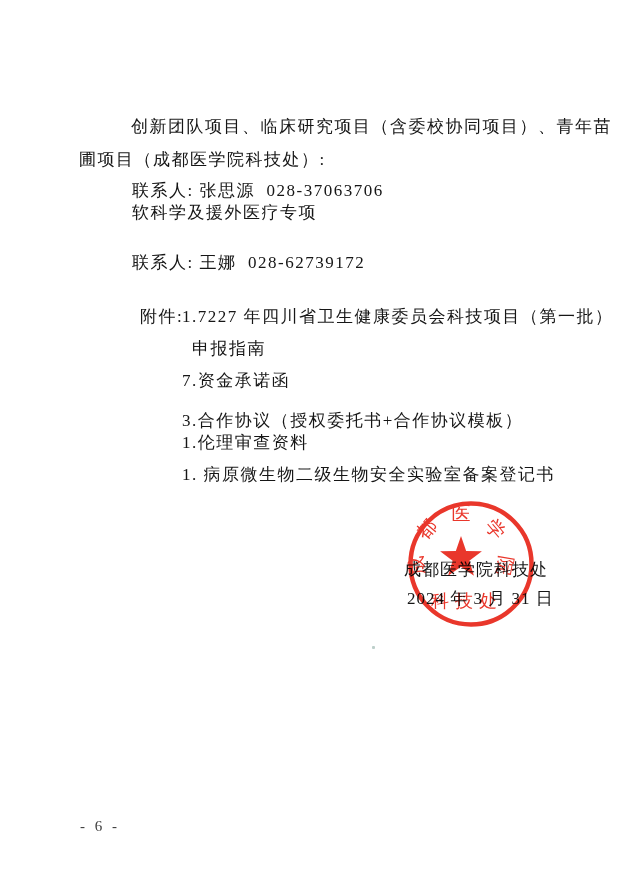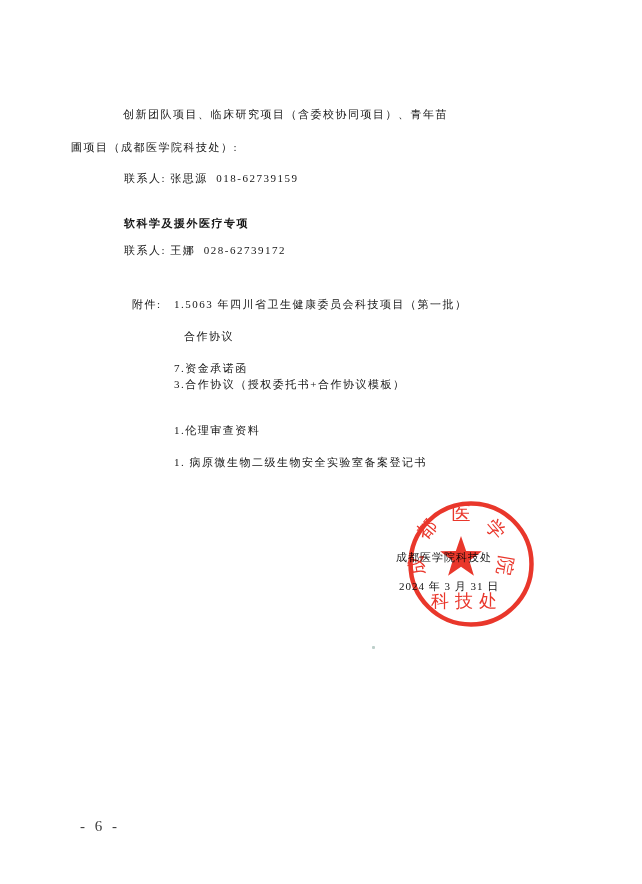--- a/index.html
+++ b/index.html
@@ -2,35 +2,35 @@
 <html><head>
 <meta charset="utf-8">
 <style>
   html,body { margin:0; padding:0; background:#ffffff; }
   .page {
     position:relative; width:642px; height:884px; background:#ffffff;
     font-family:"Liberation Serif","DejaVu Serif",serif;
     color:#161616; overflow:hidden;
   }
   .ln {
-    position:absolute; margin:8px; font-size:11px; letter-spacing:1.5px;
+    position:absolute; margin:16px; font-size:17px; letter-spacing:1.5px;
     line-height:1.25; white-space:pre;
   }
   
   .l1 { left:115px; top:100px; }
   .l2 { left:63px;  top:133px; }
   .l3 { left:116px; top:164px; }
-  .l4 { left:116px; top:209px;font-weight:bold; }
+  .l4 { left:116px; top:186px; }
   .l5 { left:116px; top:236px; }
   
   .att-label { left:124px; top:290px; }
   .a0 { left:166px; top:290px; }
   .a1 { left:176px; top:322px; }
   .a2 { left:166px; top:354px; }
-  .a3 { left:166px; top:370px; }
+  .a3 { left:166px; top:394px; }
   .a4 { left:166px; top:416px; }
   .a5 { left:166px; top:448px; }
   
   .sig-org  { left:388px; top:543px; letter-spacing:1px; }
   .sig-date { left:391px; top:572px; letter-spacing:1px; }
   
   .seal {
     position:absolute; left:401px; top:494px; width:140px; height:140px;
     mix-blend-mode:multiply; opacity:0.93;
   }
@@ -51,27 +51,27 @@
   }
 </style>
 </head>
 <body>
 
 <div class="page">
 
   <p class="ln l1">创新团队项目、临床研究项目（含委校协同项目）、青年苗</p>
   <p class="ln l2">圃项目（成都医学院科技处）:</p>
 
-  <p class="ln l3">联系人: 张思源  018-62739159</p>
+  <p class="ln l3">联系人: 张思源  028-37063706</p>
   <p class="ln l4">软科学及援外医疗专项</p>
   <p class="ln l5">联系人: 王娜  028-62739172</p>
 
   <p class="ln att-label">附件:</p>
-  <p class="ln a0">1.5063 年四川省卫生健康委员会科技项目（第一批）</p>
-  <p class="ln a1">合作协议</p>
+  <p class="ln a0">1.7227 年四川省卫生健康委员会科技项目（第一批）</p>
+  <p class="ln a1">申报指南</p>
   <p class="ln a2">7.资金承诺函</p>
   <p class="ln a3">3.合作协议（授权委托书+合作协议模板）</p>
   <p class="ln a4">1.伦理审查资料</p>
   <p class="ln a5">1. 病原微生物二级生物安全实验室备案登记书</p>
 
   <p class="ln sig-org">成都医学院科技处</p>
   <p class="ln sig-date">2024 年 3 月 31 日</p>
 
   <svg class="seal" viewBox="0 0 140 140" xmlns="http://www.w3.org/2000/svg">
     <circle cx="70" cy="70" r="60.5" fill="none" stroke="#e8271b" stroke-width="4.5"></circle>

